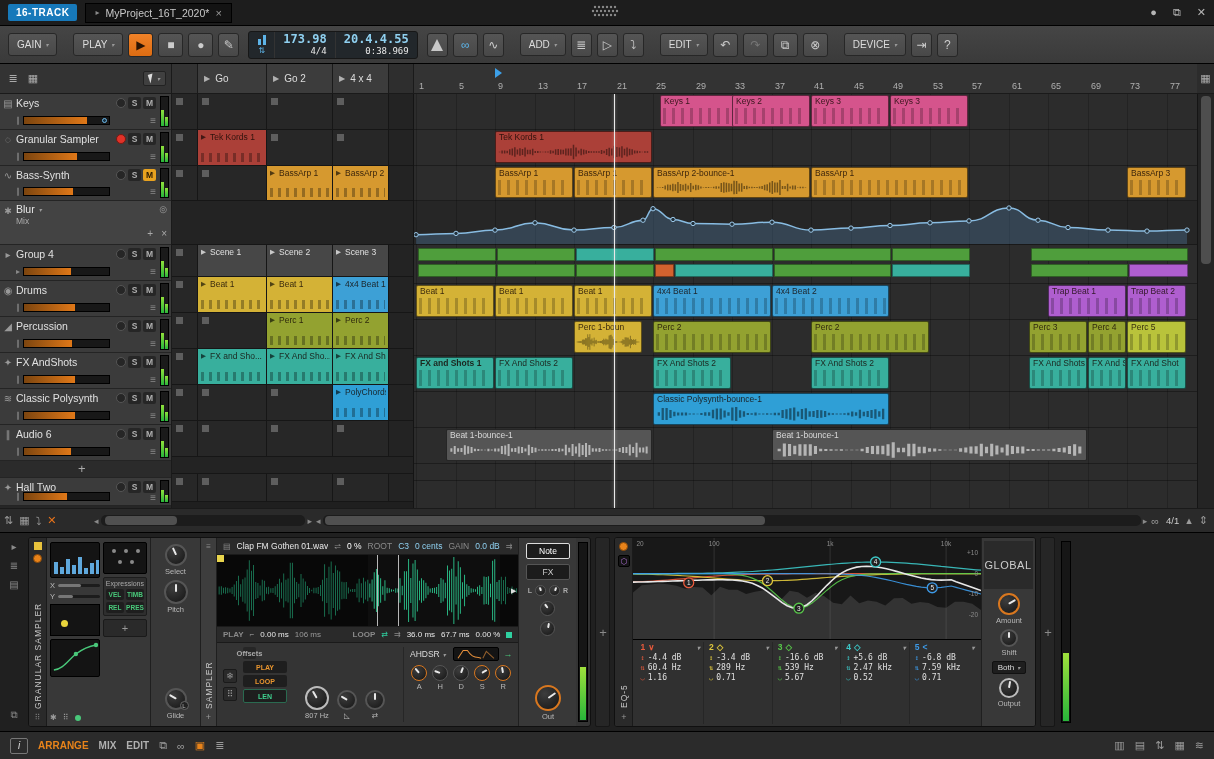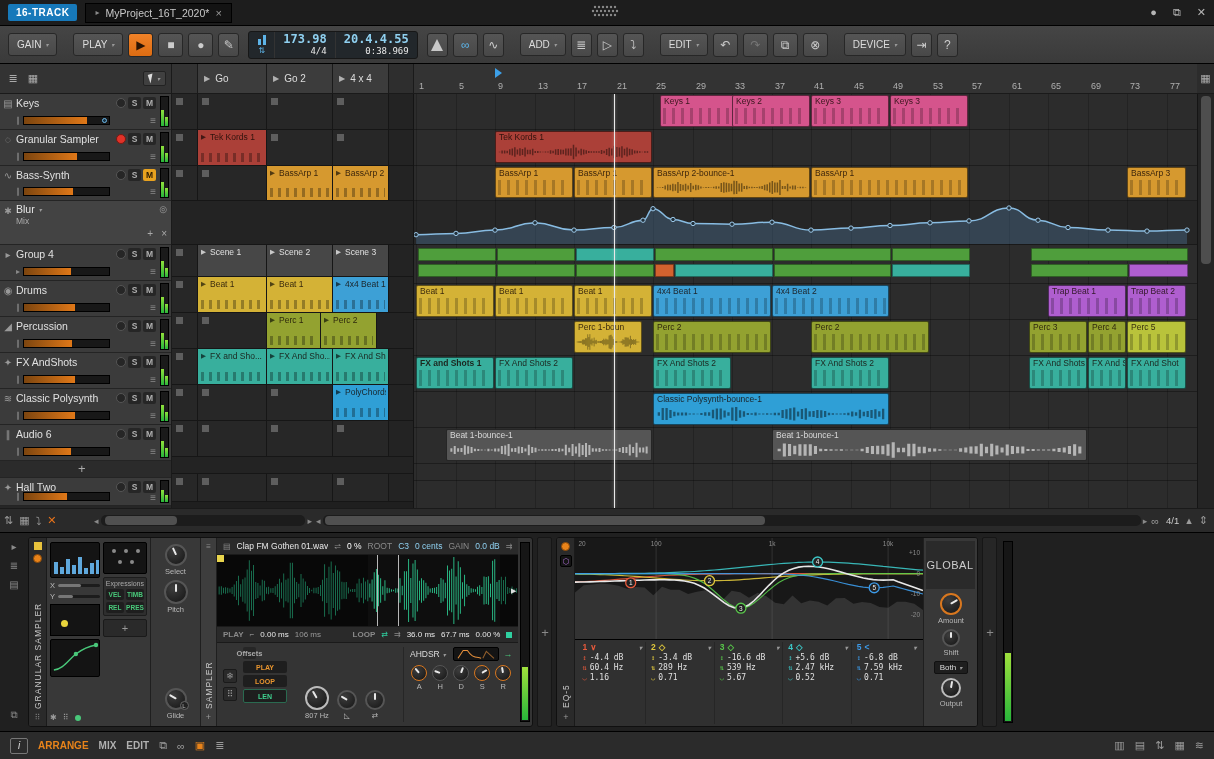--- a/index.html
+++ b/index.html
@@ -783,21 +783,21 @@
             </div>
             <div class="lpad"></div>
           </div>
           <div class="lrow" style="height: 36px;">
             <div class="lstop">
               <b></b>
             </div>
             <div class="lcell" style="width: 69px;">
               <b class="ssq"></b>
             </div>
-            <div class="lcell clipcell" style="width: 54px; background: rgb(147, 162, 48);">
+            <div class="lcell clipcell" style="width: 66px; background: rgb(147, 162, 48);">
               <span class="cpl">▶</span>
               <span class="clbl">Perc 1</span>
               <i class="cnotes"></i>
             </div>
             <div class="lcell clipcell" style="width: 56px; background: rgb(147, 162, 48);">
               <span class="cpl">▶</span>
               <span class="clbl">Perc 2</span>
               <i class="cnotes"></i>
             </div>
             <div class="lpad"></div>
@@ -1345,20 +1345,46 @@
                 </div>
               <div class="kwrap">
                   <span class="knob k16 oarc" style="--r:-10deg">
                     <i></i>
                   </span>
                   <b>R</b>
                 </div>
             </div>
           </div>
         </div>
+      </div>
+      <div class="notecol">
+        <span class="nfbtn on">Note</span>
+        <span class="nfbtn">FX</span>
+        <div class="panrow">
+          <b>L</b>
+          <span class="knob k11" style="--r:-20deg">
+              <i></i>
+            </span>
+          <span class="knob k11" style="--r:20deg">
+              <i></i>
+            </span>
+          <b>R</b>
+        </div>
+        <span class="knob k15" style="--r:-35deg">
+            <i></i>
+          </span>
+        <span class="knob k15" style="--r:10deg">
+            <i></i>
+          </span>
+        <div class="kwrap out">
+            <span class="knob k26 oarc" style="--r:55deg">
+              <i></i>
+            </span>
+            <b>Out</b>
+          </div>
       </div>
       <div class="meterv">
           <i></i>
         </div>
     </div>
 
     <div class="plus-slot">+</div>
 
     <div class="device eq">
       <div class="dstrip">

